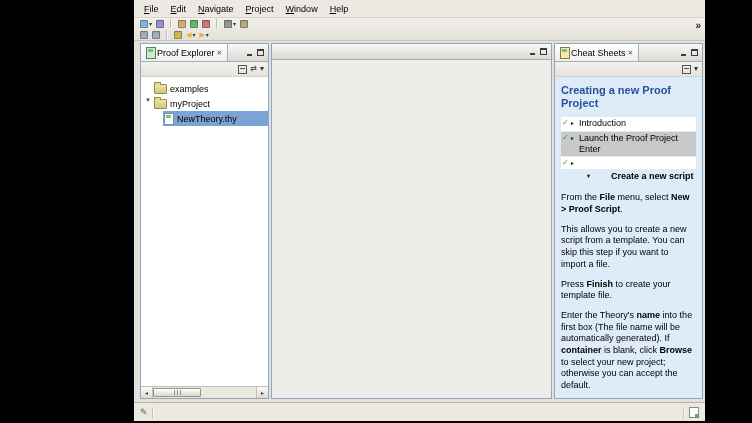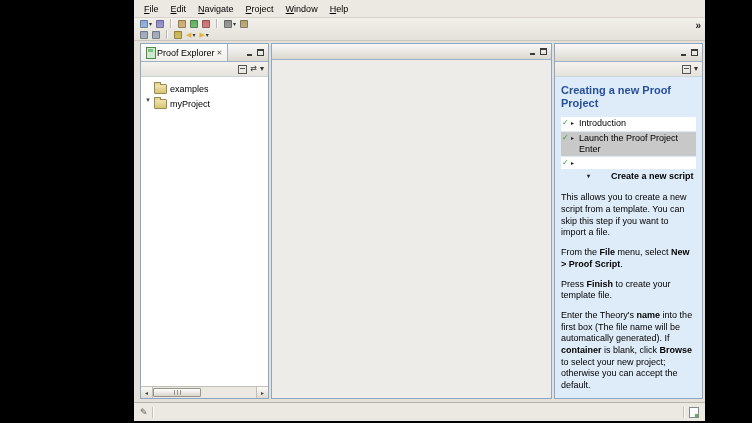--- a/index.html
+++ b/index.html
@@ -194,20 +194,27 @@
                 <span class="tlabel">examples</span>
               </span>
             </div>
             <div class="trow" style="padding-left: 2px;">
               <span class="tarrow">▾</span>
               <span class="thl">
                 <span class="ticon folder"></span>
                 <span class="tlabel">myProject</span>
               </span>
             </div>
+            <div class="trow sel" style="padding-left: 12px;">
+              <span class="tarrow"></span>
+              <span class="thl">
+                <span class="ticon theory"></span>
+                <span class="tlabel">NewTheory.thy</span>
+              </span>
+            </div>
           </div>
         <div class="hscroll">
           <span class="hs-btn">◂</span>
           <span class="hs-thumb">
               <span class="grip"></span>
             </span>
           <span class="hs-btn right">▸</span>
         </div>
       </div>
 
@@ -216,20 +223,25 @@
           <div class="winbtns">
             <span class="ico-min"></span>
             <span class="ico-max"></span>
           </div>
         </div>
         <div class="ed-body"></div>
       </div>
 
       <div class="view cheats">
         <div class="tabbar">
+          <div class="tab">
+            <span class="ticon theory" style="margin-right:0;border-color:#8A7A3E;background:#F4E9B4;"></span>
+            <span class="tab-label">Cheat Sheets</span>
+            <span class="tab-close">✕</span>
+          </div>
           <div class="winbtns">
             <span class="ico-min"></span>
             <span class="ico-max"></span>
           </div>
         </div>
         <div class="viewbar">
           <span class="vb-box"></span>
           <span class="vb-ico">▾</span>
         </div>
         <div class="cs-content">
@@ -249,22 +261,22 @@
                 <span class="chk">✓</span>
                 <span class="sarrow">▸</span>
               </div>
               <div class="step cur">
                 <span class="chk"></span>
                 <span class="sarrow">▾</span>
                 <span class="slabel">Create a new script</span>
               </div>
             </div>
           <div id="paras">
+              <div class="cs-para"><span>From the </span><span class="b">File</span><span> menu, select </span><span class="b">New &gt; Proof Script</span><span>.</span></div>
               <div class="cs-para"><span>This allows you to create a new script from a template. You can skip this step if you want to import a file.</span></div>
-              <div class="cs-para"><span>From the </span><span class="b">File</span><span> menu, select </span><span class="b">New &gt; Proof Script</span><span>.</span></div>
               <div class="cs-para"><span>Press </span><span class="b">Finish</span><span> to create your template file.</span></div>
               <div class="cs-para"><span>Enter the Theory's </span><span class="b">name</span><span> into the first box (The file name will be automatically generated). If </span><span class="b">container</span><span> is blank, click </span><span class="b">Browse</span><span> to select your new project; otherwise you can accept the default.</span></div>
             </div>
           <div class="cs-skip">
             
             
           </div>
         </div>
       </div>
 

